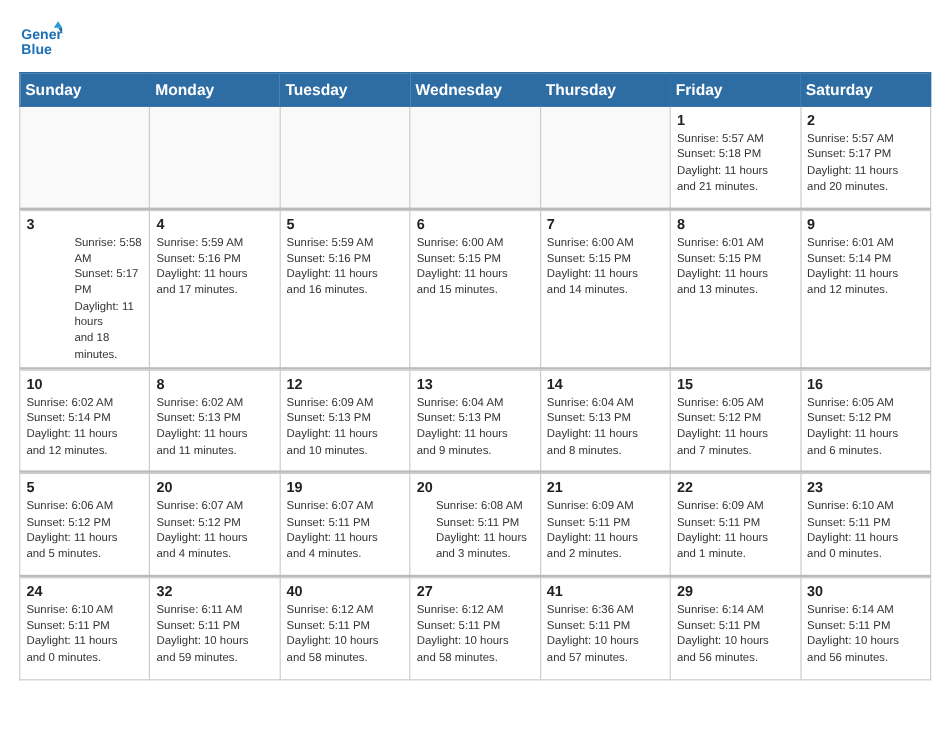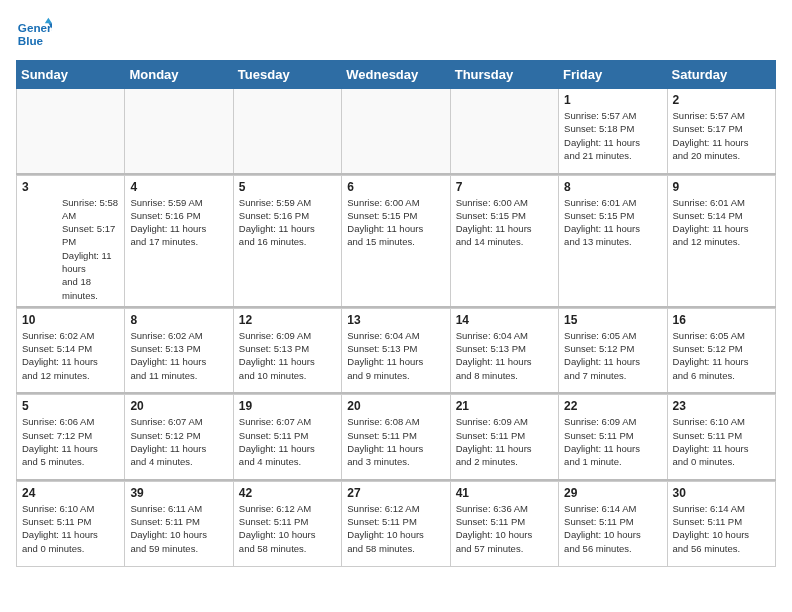--- a/index.html
+++ b/index.html
@@ -238,41 +238,41 @@
 and 6 minutes.</div>
         </td>
       </tr>
       <tr>
         <td colspan="7" style="padding: 0px; height: 0px; border-top: 2px solid rgb(187, 187, 187); border-bottom: none;"></td>
       </tr>
       <tr>
         <td>
           <span class="day-number">5</span>
           <div class="day-info" style="white-space: pre-line;">Sunrise: 6:06 AM
-Sunset: 7:12 PM
+Sunset: 5:12 PM
 Daylight: 11 hours
 and 5 minutes.</div>
         </td>
         <td>
           <span class="day-number">20</span>
           <div class="day-info" style="white-space: pre-line;">Sunrise: 6:07 AM
 Sunset: 5:12 PM
 Daylight: 11 hours
 and 4 minutes.</div>
         </td>
         <td>
           <span class="day-number">19</span>
           <div class="day-info" style="white-space: pre-line;">Sunrise: 6:07 AM
 Sunset: 5:11 PM
 Daylight: 11 hours
 and 4 minutes.</div>
         </td>
         <td>
           <span class="day-number">20</span>
-          <div class="day-info" style="white-space: pre-line;">Sunrise: 6:08 AM
+          <div class="day-info" style="white-space: pre-line; margin-left: 16px;">Sunrise: 6:08 AM
 Sunset: 5:11 PM
 Daylight: 11 hours
 and 3 minutes.</div>
         </td>
         <td>
           <span class="day-number">21</span>
           <div class="day-info" style="white-space: pre-line;">Sunrise: 6:09 AM
 Sunset: 5:11 PM
 Daylight: 11 hours
 and 2 minutes.</div>
@@ -297,28 +297,28 @@
       </tr>
       <tr>
         <td>
           <span class="day-number">24</span>
           <div class="day-info" style="white-space: pre-line;">Sunrise: 6:10 AM
 Sunset: 5:11 PM
 Daylight: 11 hours
 and 0 minutes.</div>
         </td>
         <td>
-          <span class="day-number">39</span>
+          <span class="day-number">32</span>
           <div class="day-info" style="white-space: pre-line;">Sunrise: 6:11 AM
 Sunset: 5:11 PM
 Daylight: 10 hours
 and 59 minutes.</div>
         </td>
         <td>
-          <span class="day-number">42</span>
+          <span class="day-number">40</span>
           <div class="day-info" style="white-space: pre-line;">Sunrise: 6:12 AM
 Sunset: 5:11 PM
 Daylight: 10 hours
 and 58 minutes.</div>
         </td>
         <td>
           <span class="day-number">27</span>
           <div class="day-info" style="white-space: pre-line;">Sunrise: 6:12 AM
 Sunset: 5:11 PM
 Daylight: 10 hours

